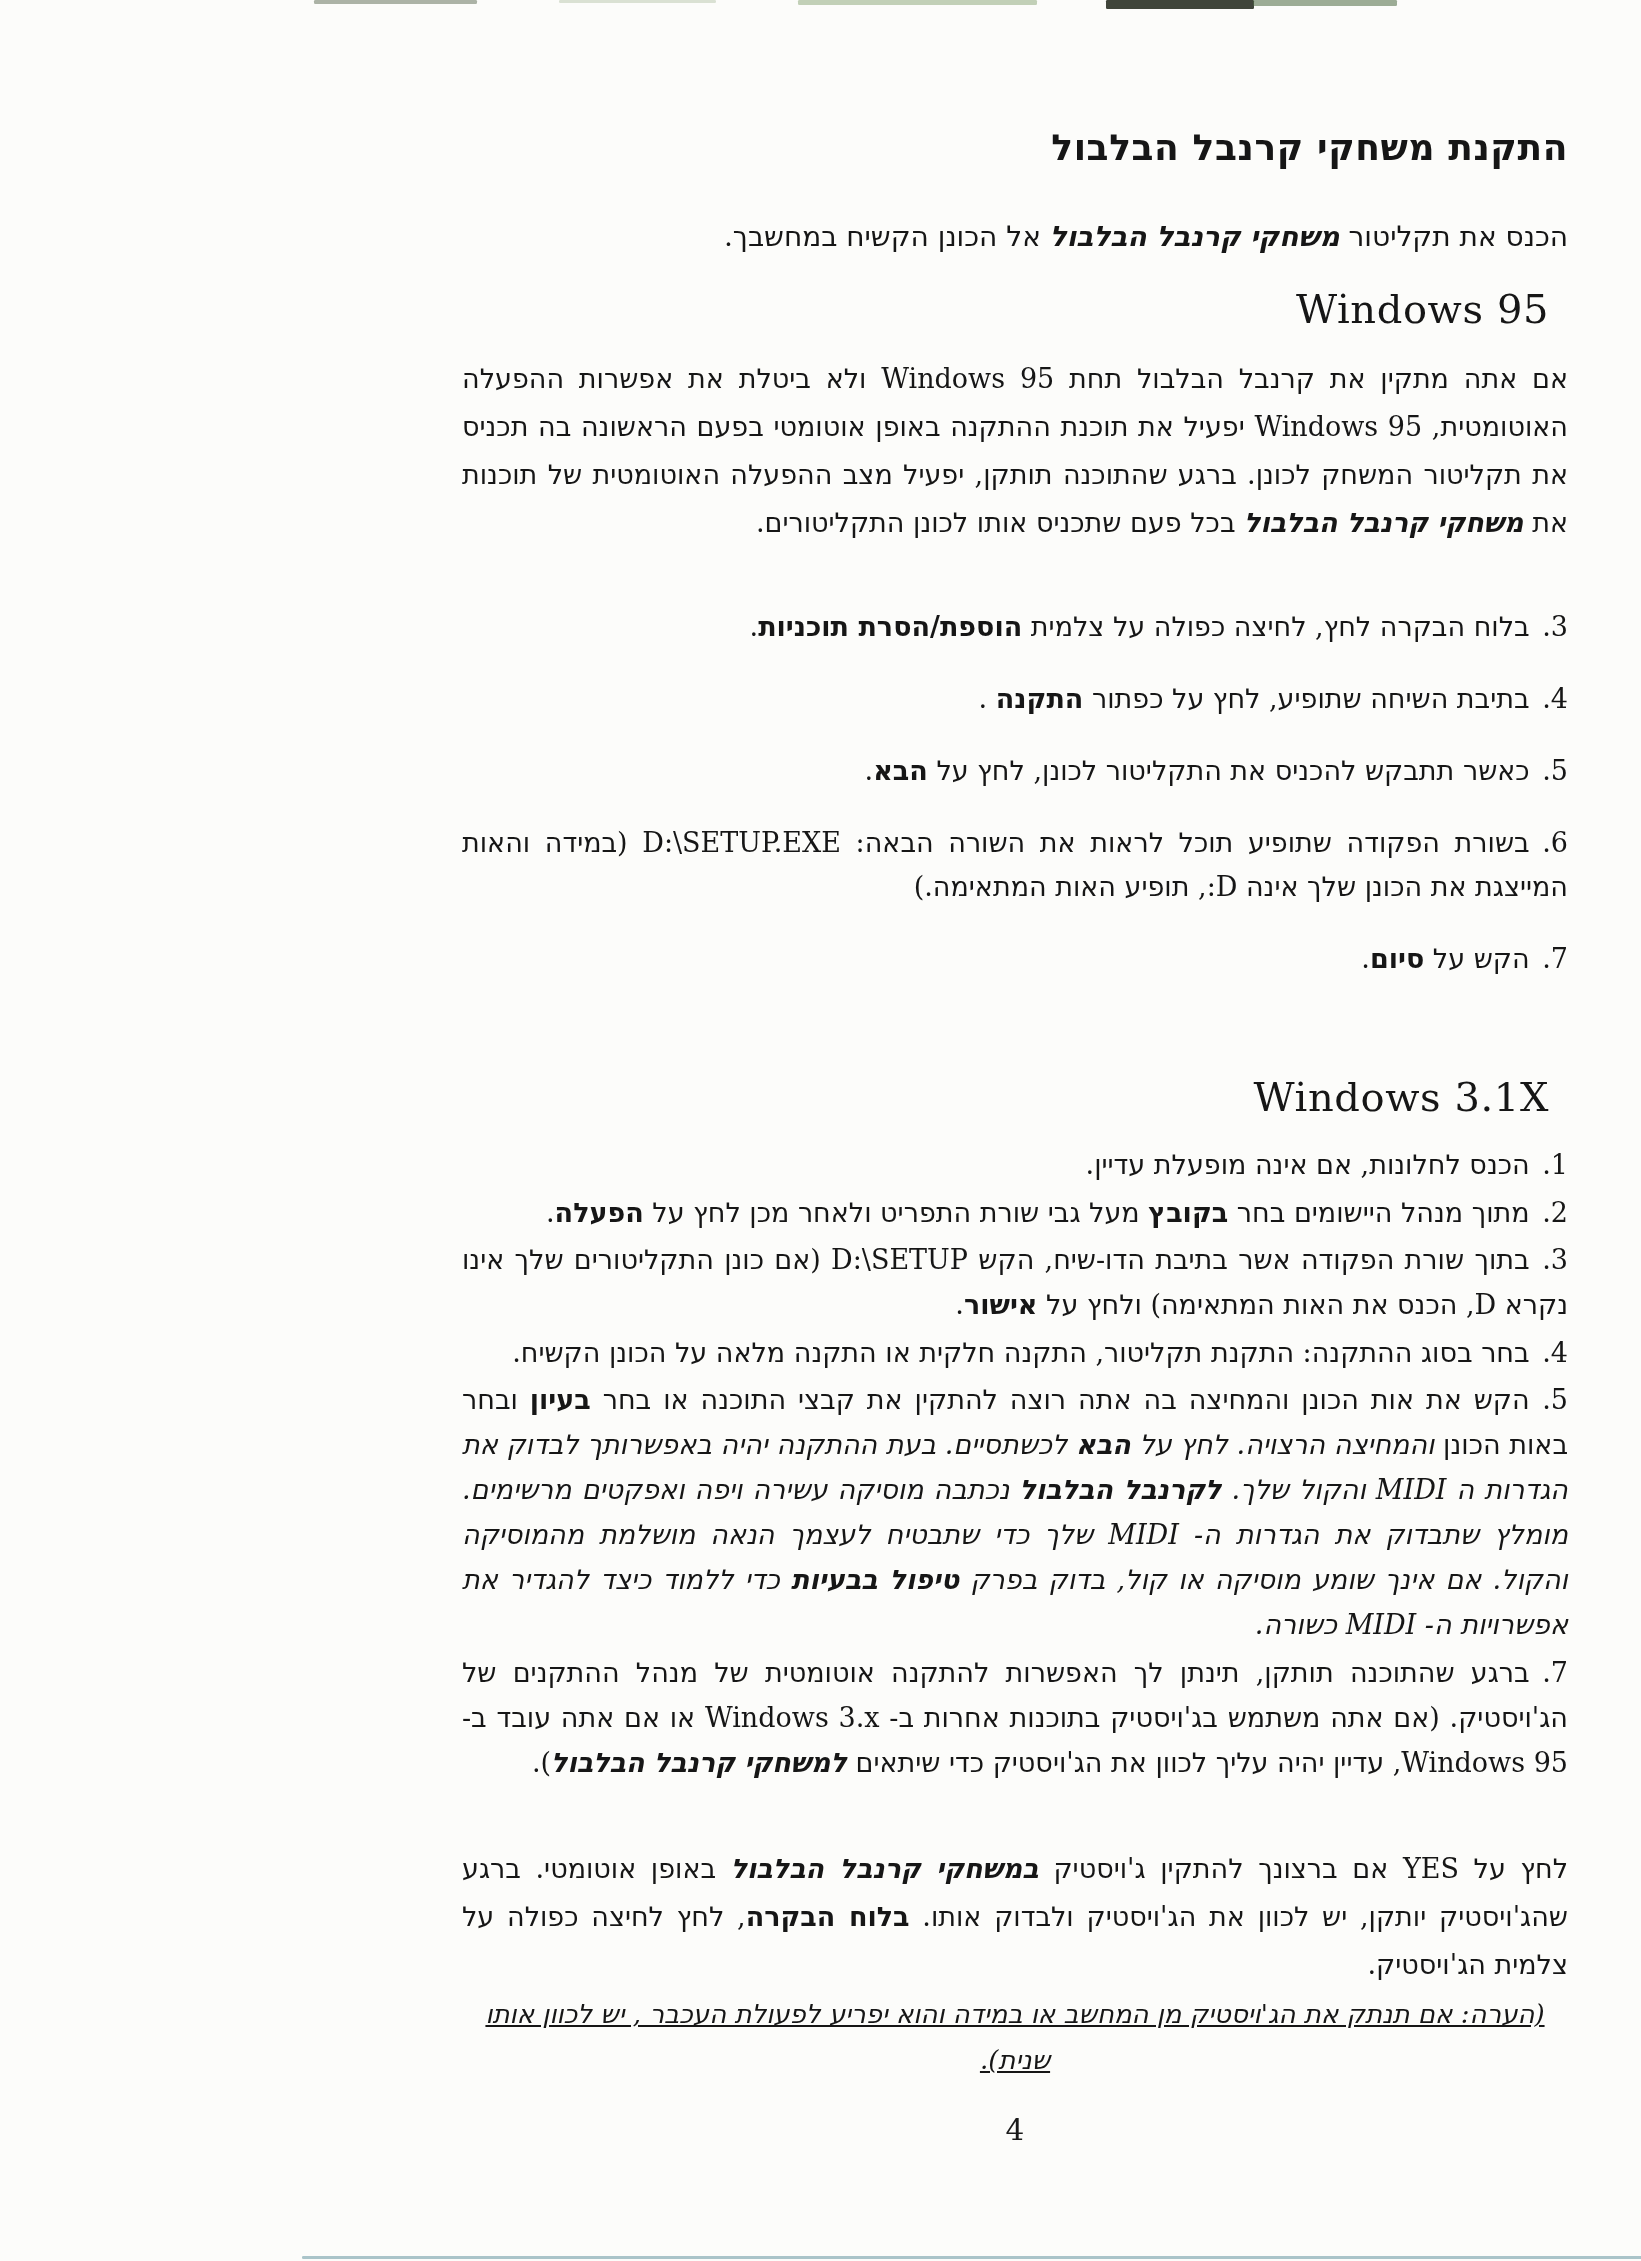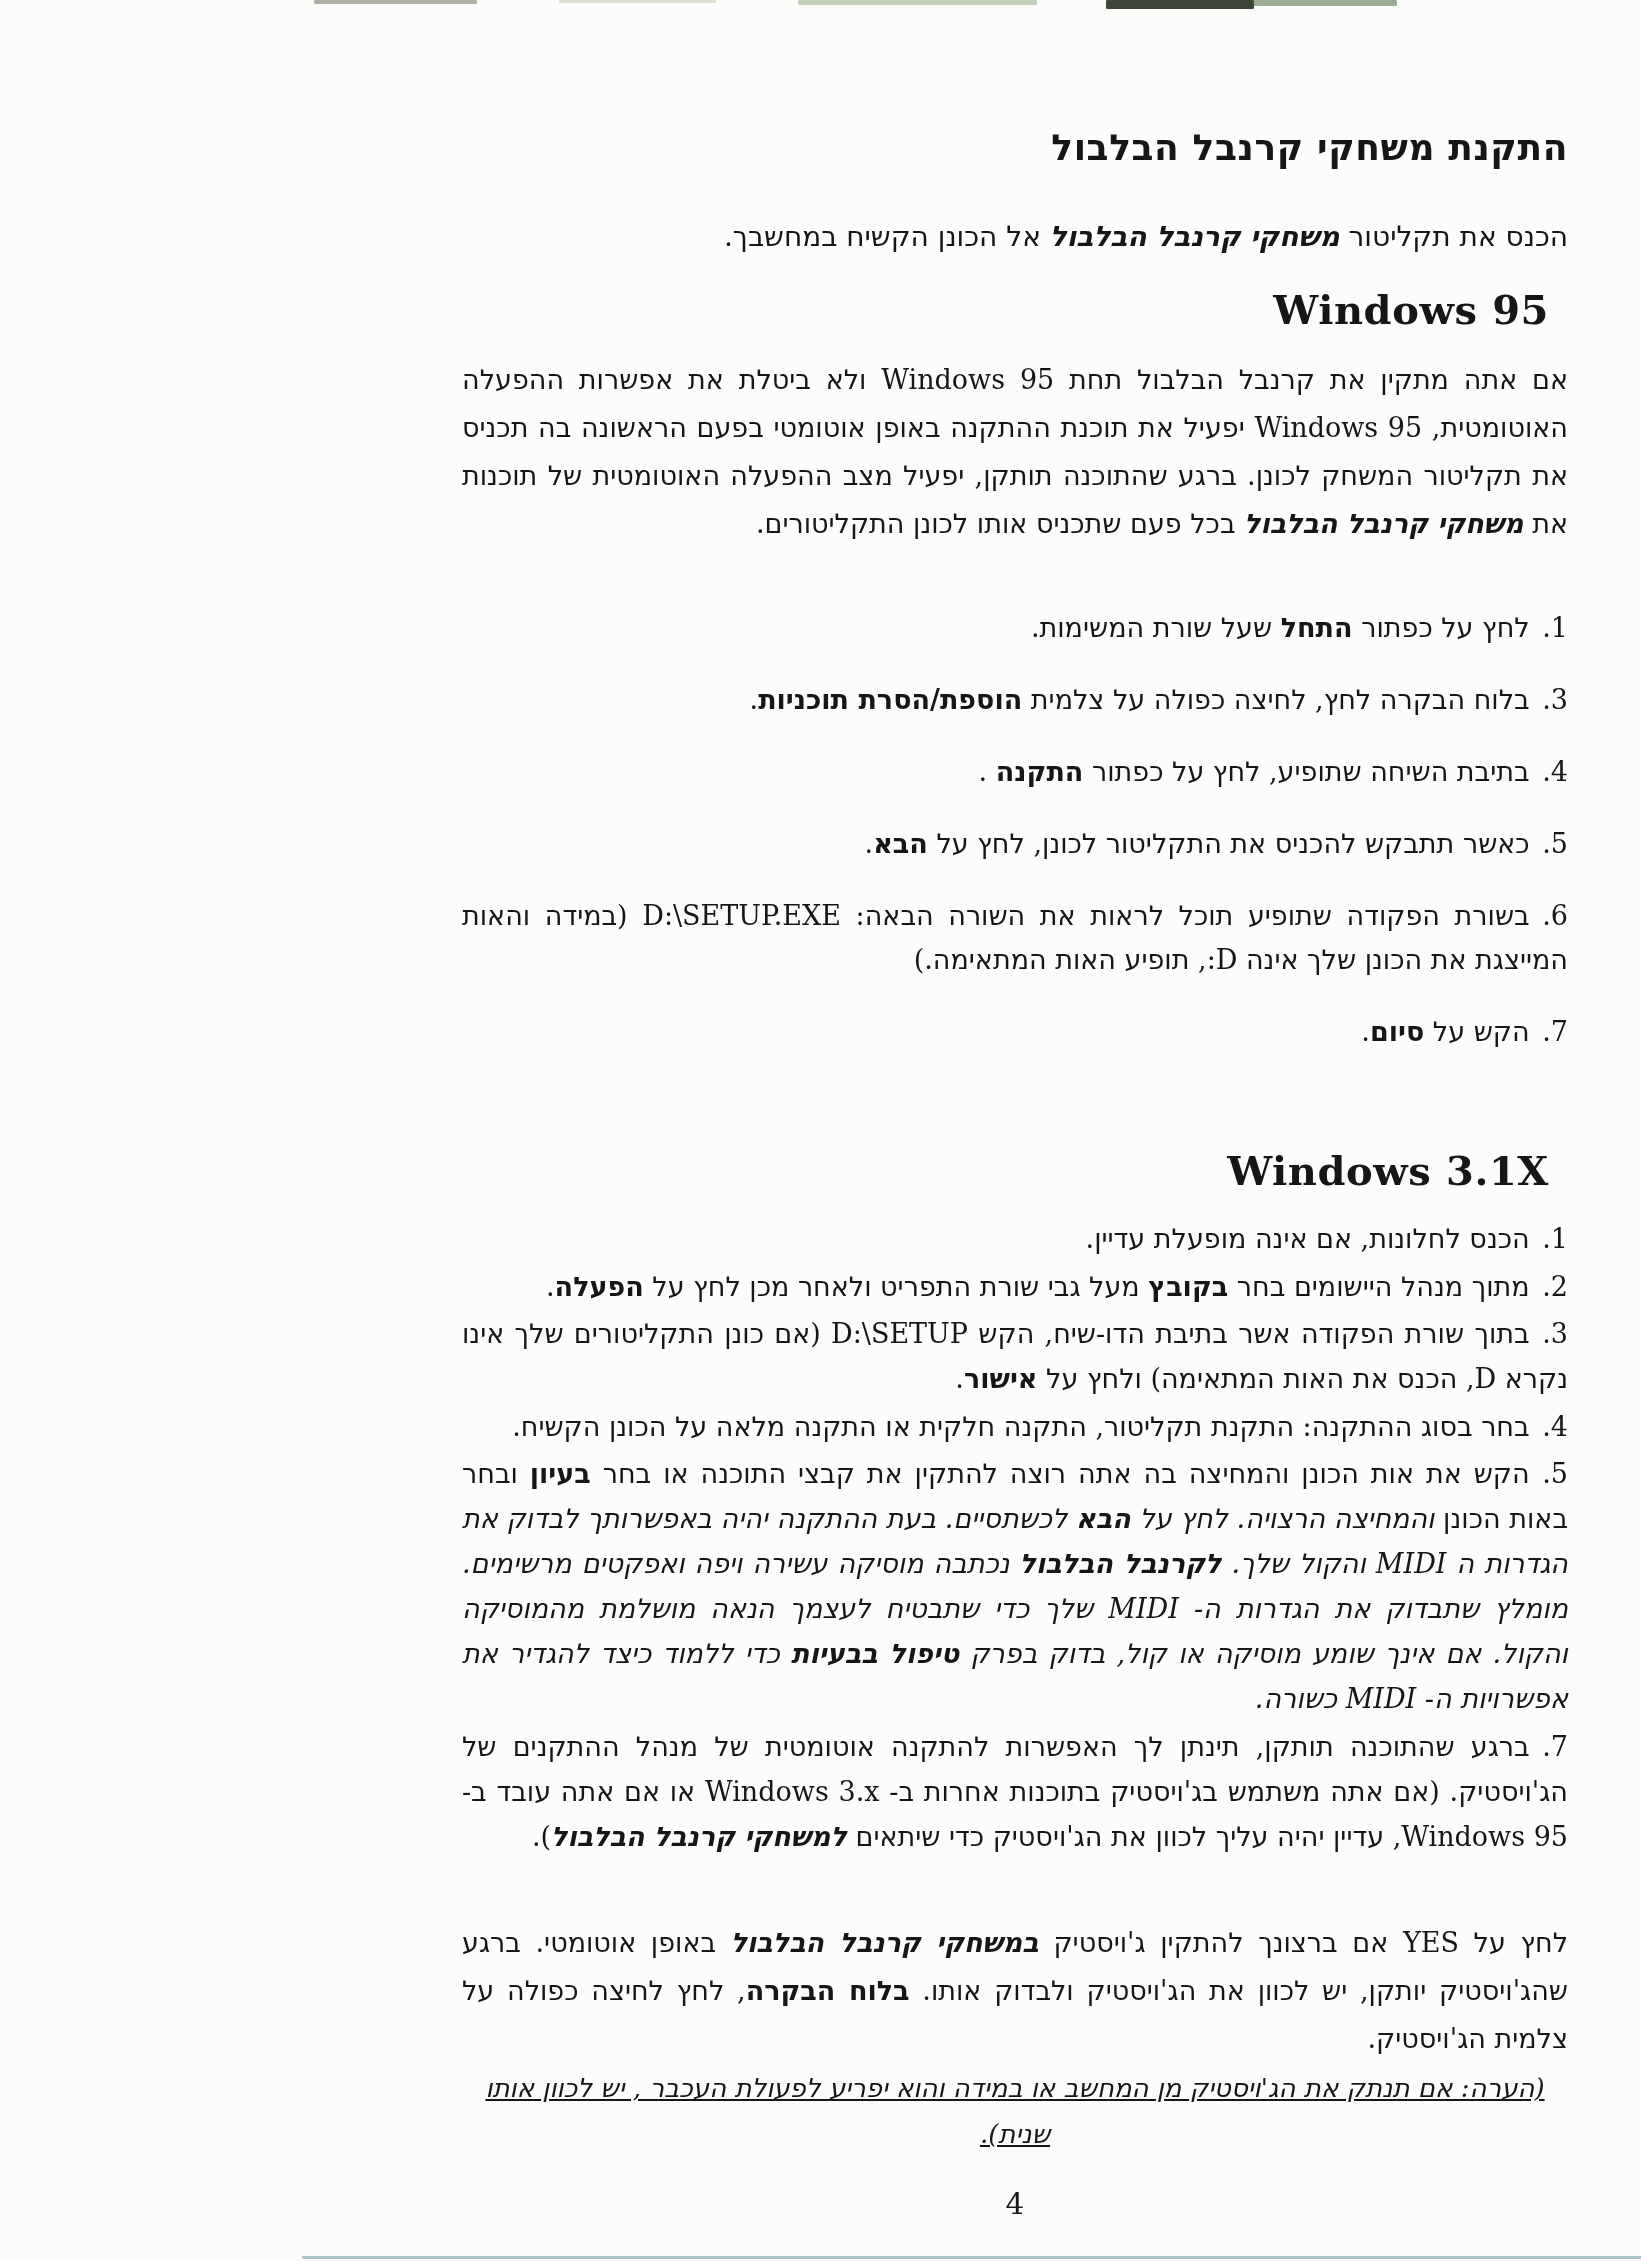--- a/index.html
+++ b/index.html
@@ -15,21 +15,21 @@
     font-size:27px;
   }
   .b{font-weight:bold;}
   .i{font-style:italic;}
   .doc-title{
     font-size:36px;font-weight:bold;margin:0 0 52px 0;text-align:right;
     letter-spacing:0.6px;
   }
   .intro{margin:0 0 33px 0;font-size:28px;text-align:right;}
   .os-heading{
-    font-size:40px;font-weight:bold;text-align:right;
+    font-size:40px;font-weight:normal;text-align:right;
     margin:0 19px 22.6px 0;letter-spacing:0.6px;
   }
   .para{margin:0;line-height:48px;text-align:justify;text-justify:inter-word;}
   .para.win95-para{margin-bottom:58px;}
   .steps{margin:0;}
   .step{line-height:44px;text-align:justify;text-justify:inter-word;}
   .steps.spaced .step{margin-bottom:28px;}
   .steps.tight .step{line-height:45px;margin-bottom:2.5px;}
   .step .num{margin-left:12.6px;}
   .win31-block{margin-top:93px;}
@@ -61,21 +61,20 @@
 
   <h1 class="doc-title">התקנת משחקי קרנבל הבלבול</h1>
 
   <p class="intro"><span>הכנס את תקליטור </span><span class="b i">משחקי קרנבל הבלבול</span><span> אל הכונן הקשיח במחשבך.</span></p>
 
   <h2 class="os-heading">Windows 95</h2>
 
   <p class="para win95-para"><span>אם אתה מתקין את קרנבל הבלבול תחת Windows 95 ולא ביטלת את אפשרות ההפעלה האוטומטית, Windows 95 יפעיל את תוכנת ההתקנה באופן אוטומטי בפעם הראשונה בה תכניס את תקליטור המשחק לכונן. ברגע שהתוכנה תותקן, יפעיל מצב ההפעלה האוטומטית של תוכנות את </span><span class="b i">משחקי קרנבל הבלבול</span><span> בכל פעם שתכניס אותו לכונן התקליטורים.</span></p>
 
   <div class="steps spaced">
-    <div class="step"><span class="num">1.</span><span class="txt"><span>לחץ על כפתור </span><span class="b">התחל</span><span> שעל שורת המשימות.</span></span></div>
     <div class="step"><span class="num">3.</span><span class="txt"><span>בלוח הבקרה לחץ, לחיצה כפולה על צלמית </span><span class="b">הוספת/הסרת תוכניות</span><span>.</span></span></div>
     <div class="step"><span class="num">4.</span><span class="txt"><span>בתיבת השיחה שתופיע, לחץ על כפתור </span><span class="b">התקנה</span><span> .</span></span></div>
     <div class="step"><span class="num">5.</span><span class="txt"><span>כאשר תתבקש להכניס את התקליטור לכונן, לחץ על </span><span class="b">הבא</span><span>.</span></span></div>
     <div class="step"><span class="num">6.</span><span class="txt"><span>בשורת הפקודה שתופיע תוכל לראות את השורה הבאה: D:\SETUP.EXE (במידה והאות המייצגת את הכונן שלך אינה D:, תופיע האות המתאימה.)</span></span></div>
     <div class="step"><span class="num">7.</span><span class="txt"><span>הקש על </span><span class="b">סיום</span><span>.</span></span></div>
   </div>
 
   <div class="win31-block">
     <h2 class="os-heading">Windows 3.1X</h2>
 

